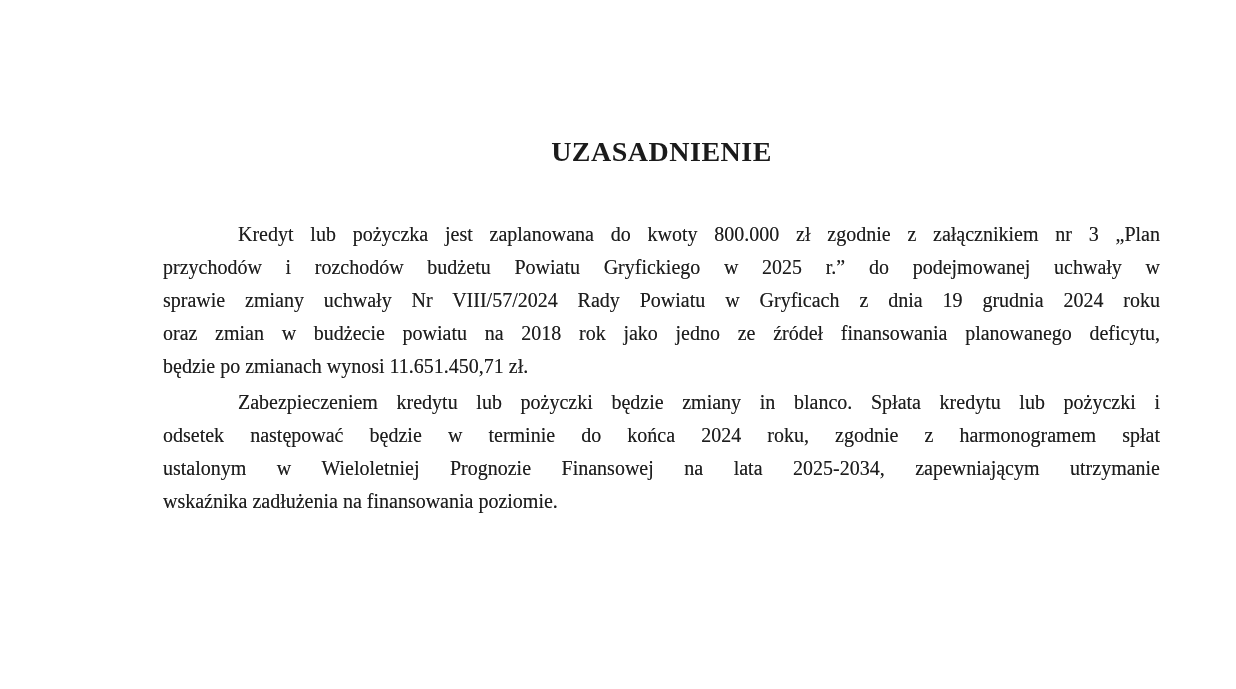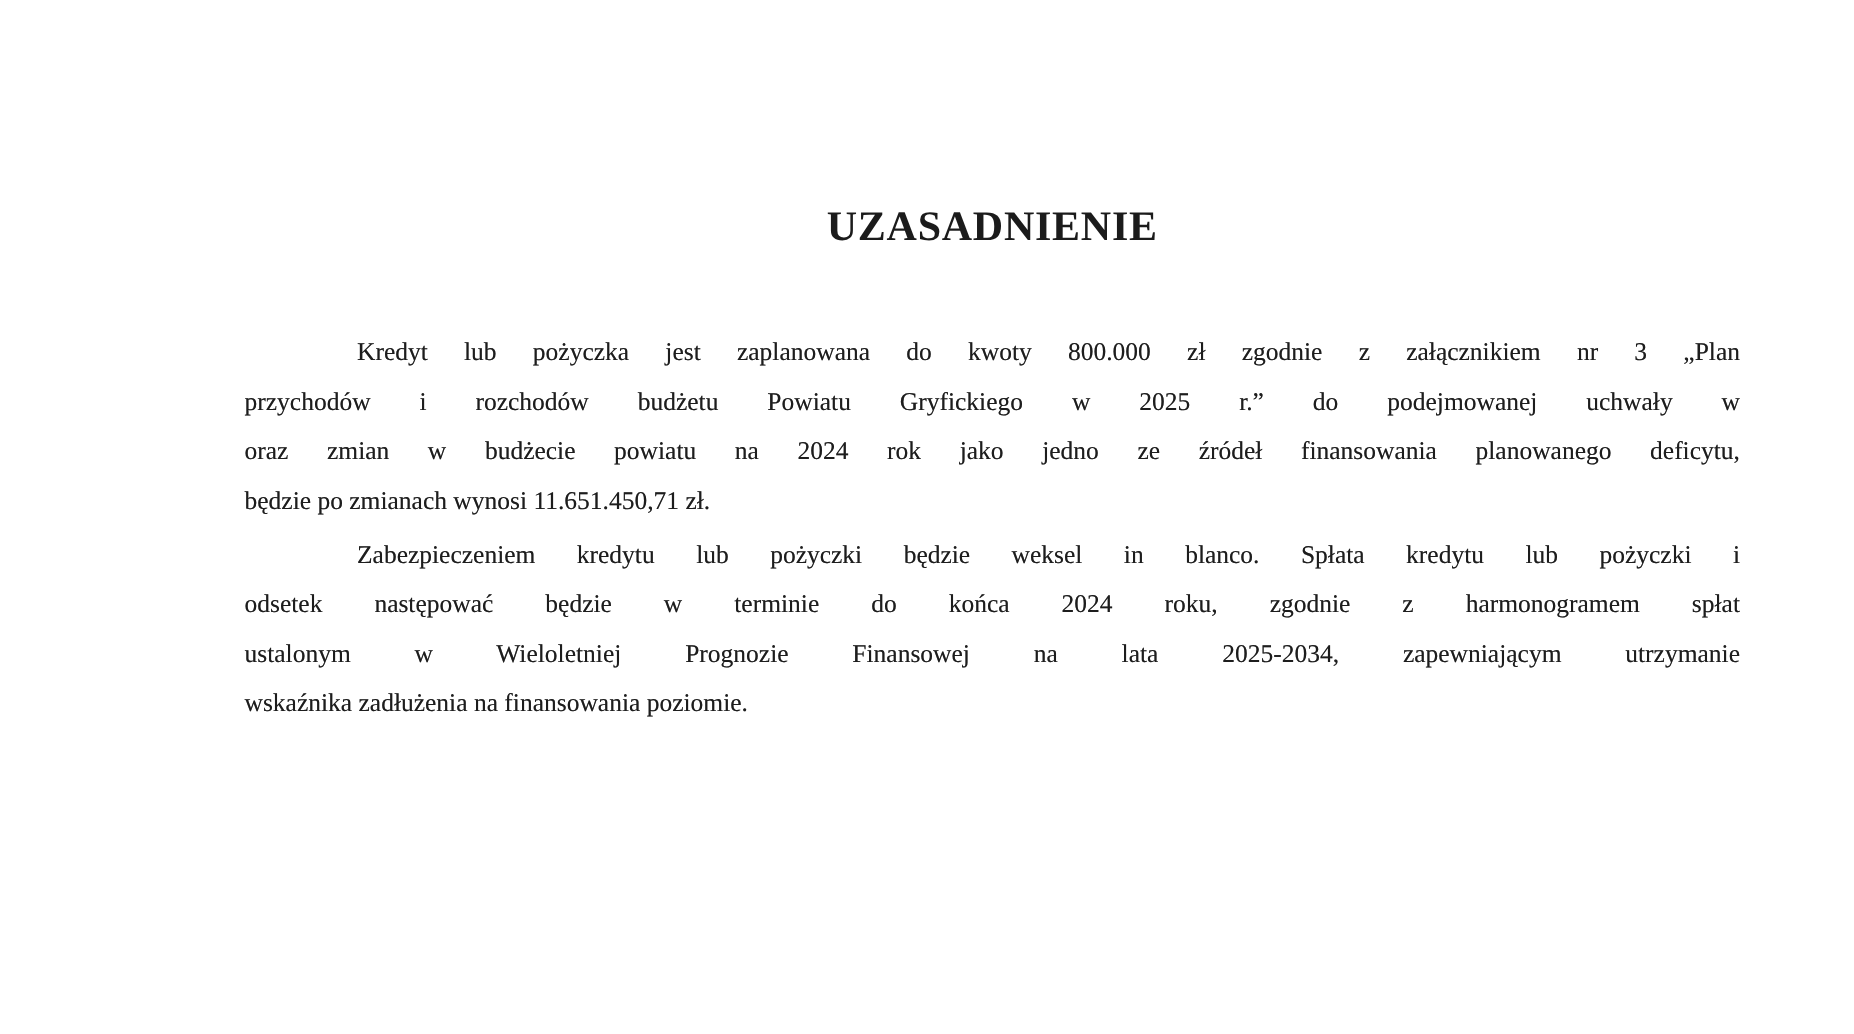--- a/index.html
+++ b/index.html
@@ -26,44 +26,45 @@
     line-height: 30px;
     letter-spacing: 0.5px;
     color: #1b1b1b;
   }
   .paragraph {
     margin: 0;
   }
   .para-1 { margin-top: 51px; }
   .para-2 { margin-top: 3px; }
   .line {
-    font-size: 17px;
+    font-size: 20px;
     line-height: 33px;
     text-align: justify;
     text-align-last: justify;
     
     text-shadow: 0 0 0.4px rgba(30,30,30,0.55);
   }
   .line.first { text-indent: 75px; }
   .line.last  { text-align-last: left; }
 </style>
 </head>
 <body>
 
 <div class="page">
 
   <h1 class="doc-title">UZASADNIENIE</h1>
 
   <div class="paragraph para-1">
     <div class="line first">Kredyt lub pożyczka jest zaplanowana do kwoty 800.000 zł zgodnie z załącznikiem nr 3 „Plan</div>
     <div class="line">przychodów i rozchodów budżetu Powiatu Gryfickiego w 2025 r.” do podejmowanej uchwały w</div>
-    <div class="line">oraz zmian w budżecie powiatu na 2024 rok jako jedno ze źródeł finansowania planowanego deficytu,</div>
+    <div class="line">sprawie zmiany uchwały Nr VIII/57/2024 Rady Powiatu w Gryficach z dnia 19 grudnia 2024 roku</div>
+    <div class="line">oraz zmian w budżecie powiatu na 2018 rok jako jedno ze źródeł finansowania planowanego deficytu,</div>
     <div class="line last">będzie po zmianach wynosi 11.651.450,71 zł.</div>
   </div>
 
   <div class="paragraph para-2">
-    <div class="line first">Zabezpieczeniem kredytu lub pożyczki będzie weksel in blanco. Spłata kredytu lub pożyczki i</div>
+    <div class="line first">Zabezpieczeniem kredytu lub pożyczki będzie zmiany in blanco. Spłata kredytu lub pożyczki i</div>
     <div class="line">odsetek następować będzie w terminie do końca 2024 roku, zgodnie z harmonogramem spłat</div>
     <div class="line">ustalonym w Wieloletniej Prognozie Finansowej na lata 2025-2034, zapewniającym utrzymanie</div>
     <div class="line last">wskaźnika zadłużenia na finansowania poziomie.</div>
   </div>
 
 </div>
 
 </body></html>

